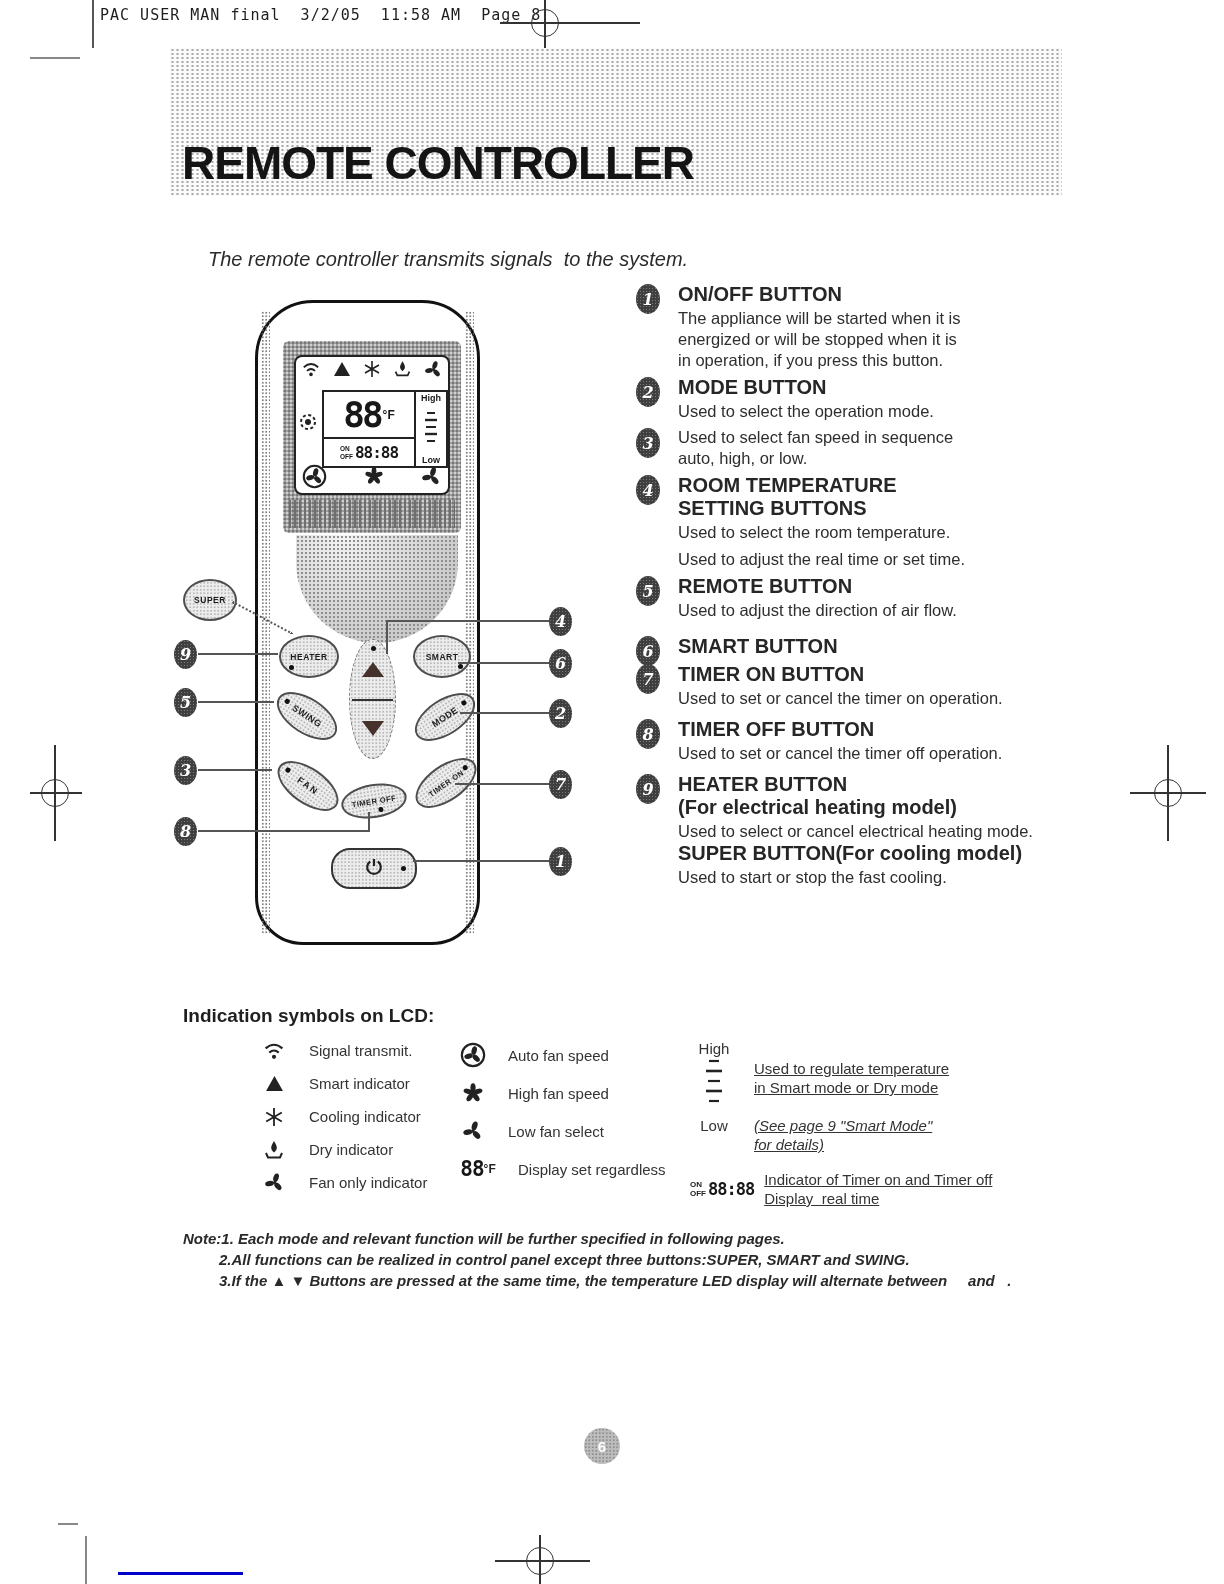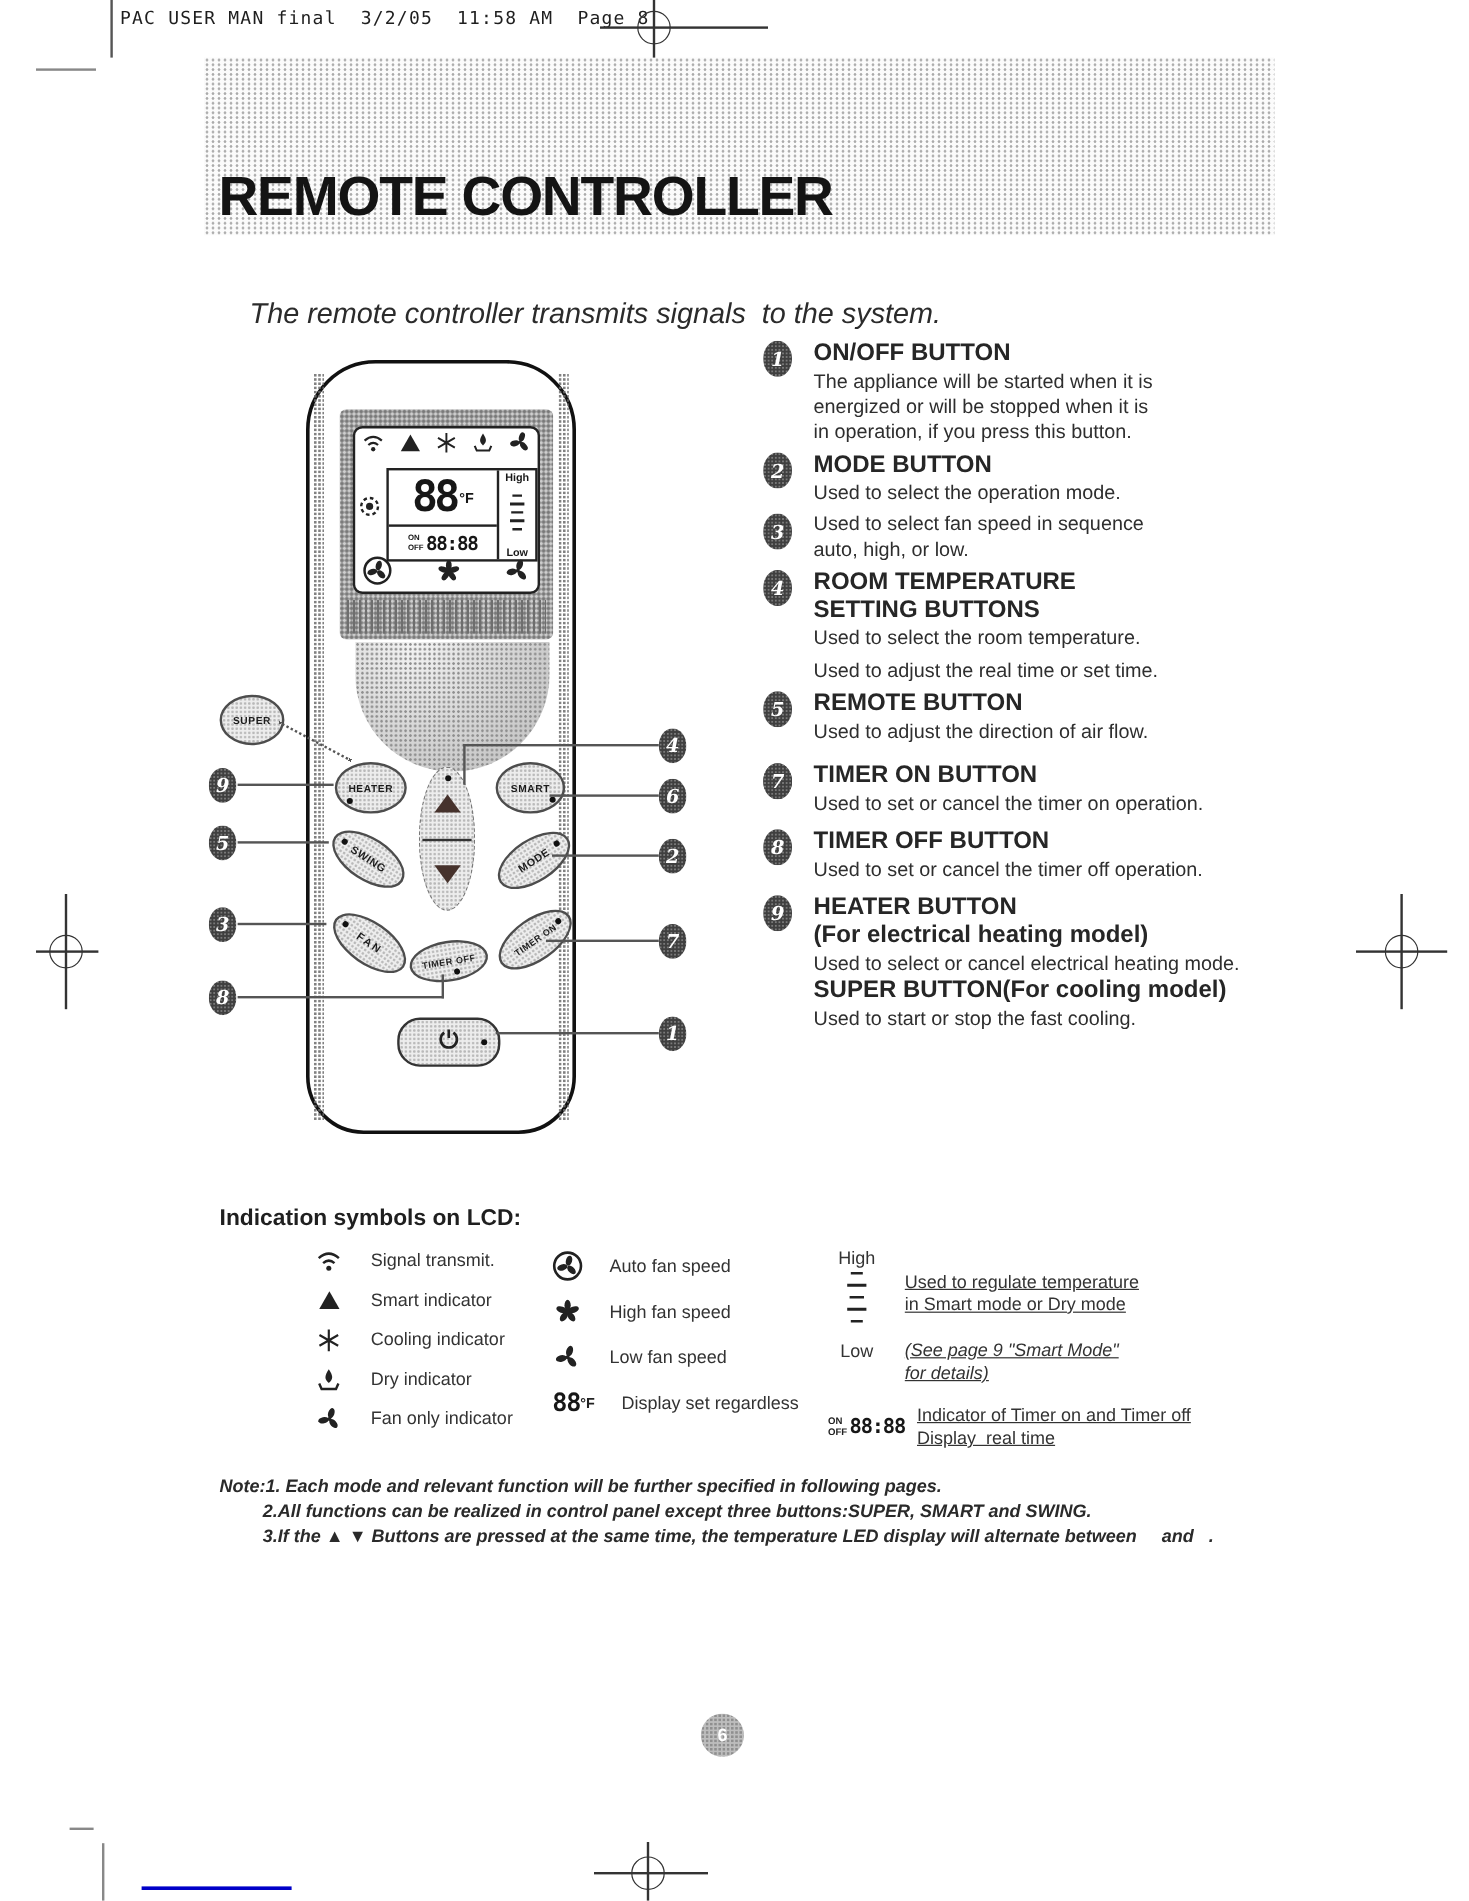--- a/index.html
+++ b/index.html
@@ -18,21 +18,21 @@
   .rule{position:absolute;background:#555;}
   .cropmark{position:absolute;width:0;height:0;}
   .cropmark .c{position:absolute;width:26px;height:26px;border:1.5px solid #333;border-radius:50%;left:-14px;top:-14px;}
   .cropmark .v{position:absolute;left:-0.75px;width:1.5px;background:#333;}
   .cropmark .h{position:absolute;top:-0.75px;height:1.5px;background:#333;}
 
   
   .titleband{position:absolute;left:170px;top:48px;width:892px;height:148px;}
   .titleband h1{margin:0;padding:88px 0 0 12px;font-size:46px;font-weight:bold;letter-spacing:-1px;color:#141414;}
 
-  .intro{position:absolute;left:208px;top:248px;font-style:italic;font-size:24px;color:#2b2b2b;}
+  .intro{position:absolute;left:208px;top:248px;font-style:italic;font-size:20px;color:#2b2b2b;}
 
   
   .remote-body{position:absolute;left:255px;top:300px;width:219px;height:639px;border:3px solid #111;
                border-radius:58px 58px 48px 48px;background:#fff;}
   .side-band{position:absolute;top:8px;bottom:8px;width:9px;background-image:radial-gradient(#6b6b6b 1px, transparent 1.2px);background-size:3.5px 3.5px;opacity:.85;}
   .lcd-bezel{position:absolute;left:25px;top:38px;width:178px;height:192px;border-radius:6px;}
   .lcd-grill{position:absolute;left:6px;right:6px;bottom:5px;height:28px;
              background-image:repeating-linear-gradient(90deg,#6e6e6e 0 2px, transparent 2px 5px);}
   .lcd-panel{position:absolute;left:11px;top:14px;width:152px;height:136px;background:#fff;border:2px solid #222;border-radius:8px;}
   .lcd-iconrow{position:absolute;left:5px;right:5px;top:3px;height:22px;display:flex;justify-content:space-between;align-items:center;}
@@ -329,20 +329,21 @@
     <p>Used to select the room temperature.</p>
     <p>Used to adjust the real time or set time.</p>
   </div>
   <div class="sec mb14">
     <span class="badge2 stipple-dark">5</span>
     <h2>REMOTE BUTTON</h2>
     <p>Used to adjust the direction of air flow.</p>
   </div>
   <div class="sec">
     <span class="badge2 stipple-dark">6</span>
+    <h2>SMART BUTTON</h2>
   </div>
   <div class="sec mb9">
     <span class="badge2 stipple-dark">7</span>
     <h2>TIMER ON BUTTON</h2>
     <p>Used to set or cancel the timer on operation.</p>
   </div>
   <div class="sec mb9">
     <span class="badge2 stipple-dark">8</span>
     <h2>TIMER OFF BUTTON</h2>
     <p>Used to set or cancel the timer off operation.</p>
@@ -437,21 +438,21 @@
   </div>
   <div class="lrow">
     <span class="licon">
         <svg width="22" height="22" viewBox="0 0 24 24" fill="#222">
           <ellipse cx="12" cy="6.2" rx="3" ry="5" transform="rotate(18 12 12)"></ellipse>
           <ellipse cx="12" cy="6.2" rx="3" ry="5" transform="rotate(138 12 12)"></ellipse>
           <ellipse cx="12" cy="6.2" rx="3" ry="5" transform="rotate(258 12 12)"></ellipse>
           <circle cx="12" cy="12" r="1.8"></circle>
         </svg>
       </span>
-    <span class="llabel">Low fan speed</span>
+    <span class="llabel">Low fan select</span>
   </div>
   <div class="lrow">
     <span class="licon" style="width:52px;">
       <span class="seg leg">88</span>
         <span style="font-size:12px;font-weight:bold;">°F</span>
     </span>
     <span class="llabel">Display set regardless</span>
   </div>
 </div>
 

